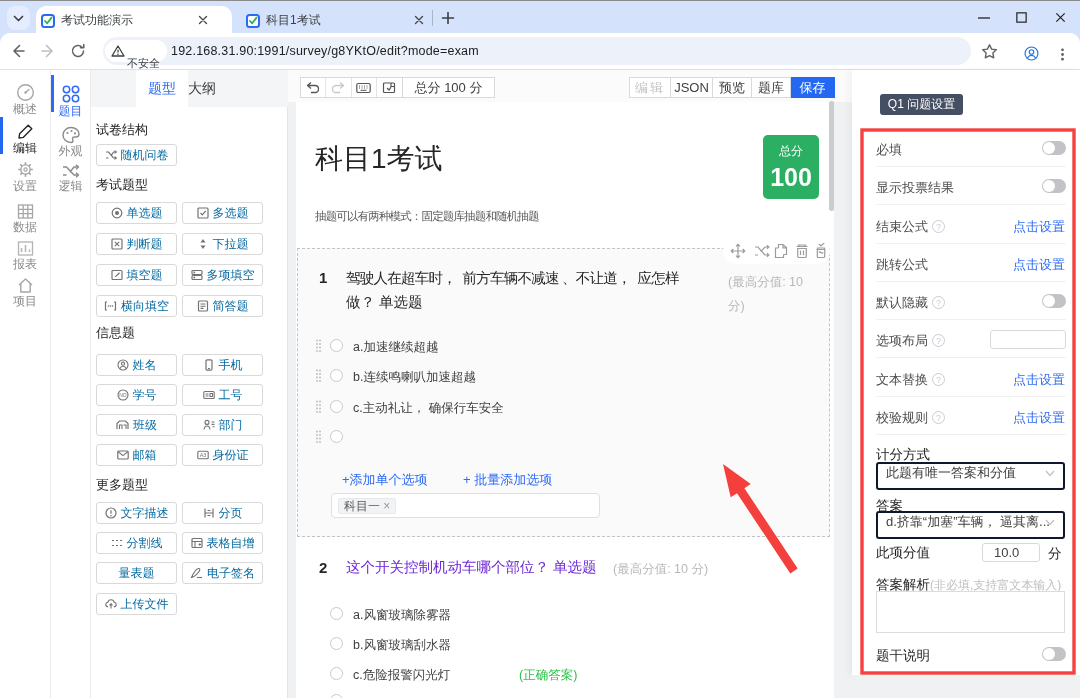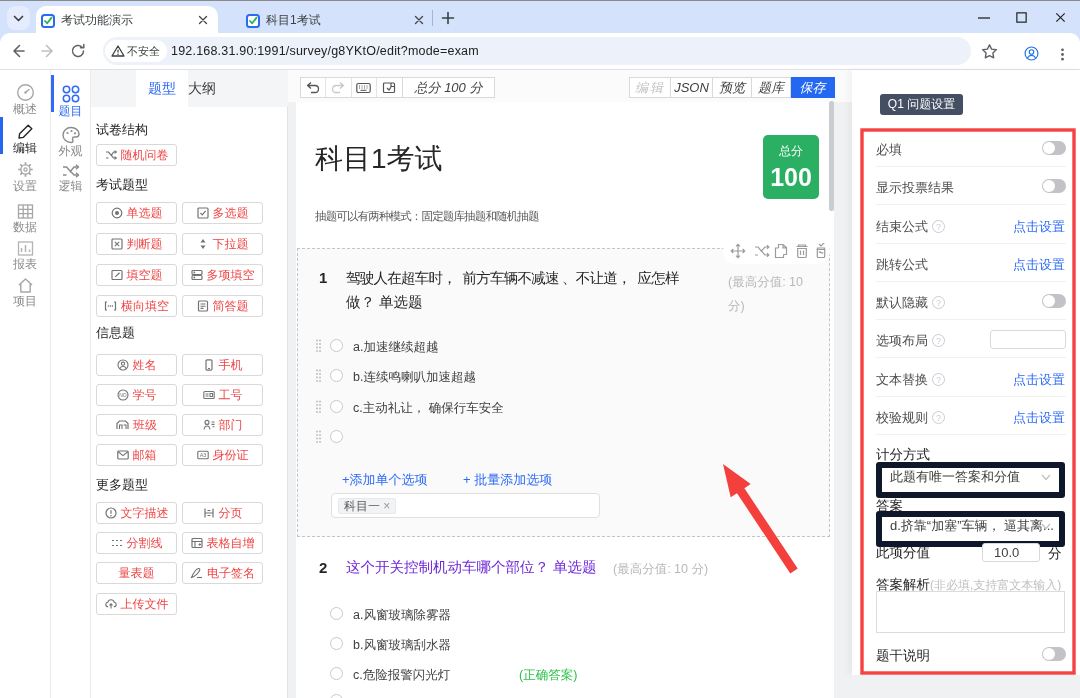--- a/index.html
+++ b/index.html
@@ -4,60 +4,60 @@
 <style>
   * { margin:0; padding:0; box-sizing:border-box; }
   html,body { width:1080px; height:698px; overflow:hidden; }
   body { font-family:"Liberation Sans", sans-serif; position:relative; background:#fff; }
   .abs { position:absolute; }
   svg { display:block; }
 
   
   #tabstrip { position:absolute; left:0; top:0; width:1080px; height:41px; background:#d5e2fb; border-top:1px solid #8a8a8a; }
   #toolbar  { position:absolute; left:0; top:33px; width:1080px; height:37px; background:#ffffff; border-bottom:1px solid #dde1e6; border-radius:10px 10px 0 0; }
-  .tab-active { position:absolute; left:36px; top:5px; width:182px; height:28px; background:#fff; border-radius:10px 10px 0 0; }
+  .tab-active { position:absolute; left:36px; top:5px; width:196px; height:28px; background:#fff; border-radius:10px 10px 0 0; }
   .tab2 { position:absolute; left:230px; top:5px; width:200px; height:28px; }
   .tabtitle { font-size:12px; color:#3c4043; line-height:28px; white-space:nowrap; }
   .chevpill { position:absolute; left:7px; top:5px; width:23px; height:24px; border-radius:8px; background:#e4ecfd; }
   #omnibox { position:absolute; left:103px; top:4px; width:868px; height:28px; border-radius:14px; background:#edf1fa; }
-  .chip { position:absolute; left:2px; top:3px; height:22px; border-radius:11px; background:#fff; padding:0 7px 0 22px; font-size:11px; color:#3c4043; line-height:22px; }
+  .chip { position:absolute; left:2px; top:3px; height:22px; border-radius:11px; background:#fff; padding:12px 7px 0 22px; font-size:11px; color:#3c4043; line-height:22px; }
   .url { position:absolute; left:68px; top:0; font-size:12.5px; letter-spacing:-0.1px; color:#202124; line-height:28px; letter-spacing:0.2px; }
 
   
   #rail1 { position:absolute; left:0; top:70px; width:51px; height:628px; background:#fff; border-right:1px solid #ececec; }
   #rail2 { position:absolute; left:51px; top:70px; width:40px; height:628px; background:#fff; border-right:1px solid #ececec; }
   #panel { position:absolute; left:91px; top:70px; width:197px; height:628px; background:#fff; border-right:1px solid #e4e4e4; }
   .ritem { position:absolute; width:100%; text-align:center; font-size:12px; color:#8c8c8c; }
   .ritem svg { margin:0 auto; }
   .ptabs { position:absolute; left:0; top:0; width:197px; height:37px; background:#f4f5f7; }
   .phead { position:absolute; left:5px; font-size:13px; color:#262626; }
-  .pbtn { position:absolute; width:81px; height:22px; border:1px solid #d9d9d9; border-radius:3px; background:#fff; font-size:12px; color:#ef4444; display:flex; align-items:center; justify-content:center; gap:4px; white-space:nowrap; }
+  .pbtn { position:absolute; width:81px; height:22px; border:1px solid #d9d9d9; border-radius:3px; background:#fff; font-size:12px; color:#0369a1; display:flex; align-items:center; justify-content:center; gap:4px; white-space:nowrap; }
 
   
   #canvasbg { position:absolute; left:288px; top:102px; width:564px; height:596px; background:#f0f1f2; }
-  #ctoolbar { position:absolute; left:288px; top:70px; width:564px; height:32px; background:#fbfbfb;font-style:italic; }
+  #ctoolbar { position:absolute; left:288px; top:70px; width:564px; height:32px; background:#fbfbfb; }
   #sheet { position:absolute; left:296px; top:102px; width:538px; height:596px; background:#fff; }
   .tbox { position:absolute; top:7px; height:21px; border:1px solid #d9d9d9; background:#fff; display:flex; align-items:center; }
   .tcell { width:25.5px; height:100%; display:flex; align-items:center; justify-content:center; border-right:1px solid #e4e4e4; }
   .rbtn { height:21px; border:1px solid #d9d9d9; border-left:none; background:#fff; font-size:13px; color:#404040; display:flex; align-items:center; justify-content:center; }
   .opt { position:absolute; font-size:12.5px; color:#404040; white-space:nowrap; }
   .radio { position:absolute; width:13px; height:13px; border:1.5px solid #c9c9c9; border-radius:50%; background:#fff; }
   .blue { color:#2f6bf6; }
   .green { color:#2bc048; }
 
   
   #rpanel { position:absolute; left:852px; top:70px; width:228px; height:605px; background:#fff; box-shadow:-4px 0 6px rgba(0,0,0,0.04); }
   #rpanelbot { position:absolute; left:852px; top:675px; width:228px; height:23px; background:#eff1f2; }
   .rrow { position:absolute; left:24px; width:190px; height:38px; border-bottom:1px solid #f0f0f0; }
   .rlabel { position:absolute; left:0; top:12px; font-size:13px; color:#4d4d4d; white-space:nowrap; }
   .rset { position:absolute; right:1px; top:12px; font-size:13px; color:#2f6bf6; }
   .toggle { position:absolute; right:0px; top:12px; width:24px; height:14px; border-radius:7px; background:#c3c3c7; }
   .toggle::after { content:""; position:absolute; left:1px; top:1px; width:12px; height:12px; border-radius:50%; background:#fff; }
   .blabel { font-size:13.5px; color:#1f1f1f; font-weight:500; white-space:nowrap; }
-  .rsel { position:absolute; height:36px; border:6px solid #0f172a; border-radius:3px; background:#fff; font-size:13px; color:#404040; line-height:18px; padding-left:8px; white-space:nowrap; overflow:hidden; }
+  .rsel { position:absolute; height:28px; border:2px solid #0f172a; border-radius:3px; background:#fff; font-size:13px; color:#404040; line-height:18px; padding-left:8px; white-space:nowrap; overflow:hidden; }
   .qicon { display:inline-block; width:13px; height:13px; border:1px solid #c8ccd4; border-radius:50%; color:#c8ccd4; font-size:9px; text-align:center; line-height:12px; vertical-align:1px; margin-left:4px; }
 </style>
 </head>
 <body>
 
 <div id="tabstrip">
   <div class="chevpill">
       <svg width="23" height="24" viewBox="0 0 23 24">
         <path d="M7.5 10.5 L11.5 14.5 L15.5 10.5" stroke="#3c4043" stroke-width="1.7" fill="none" stroke-linecap="round" stroke-linejoin="round"></path>
       </svg>

